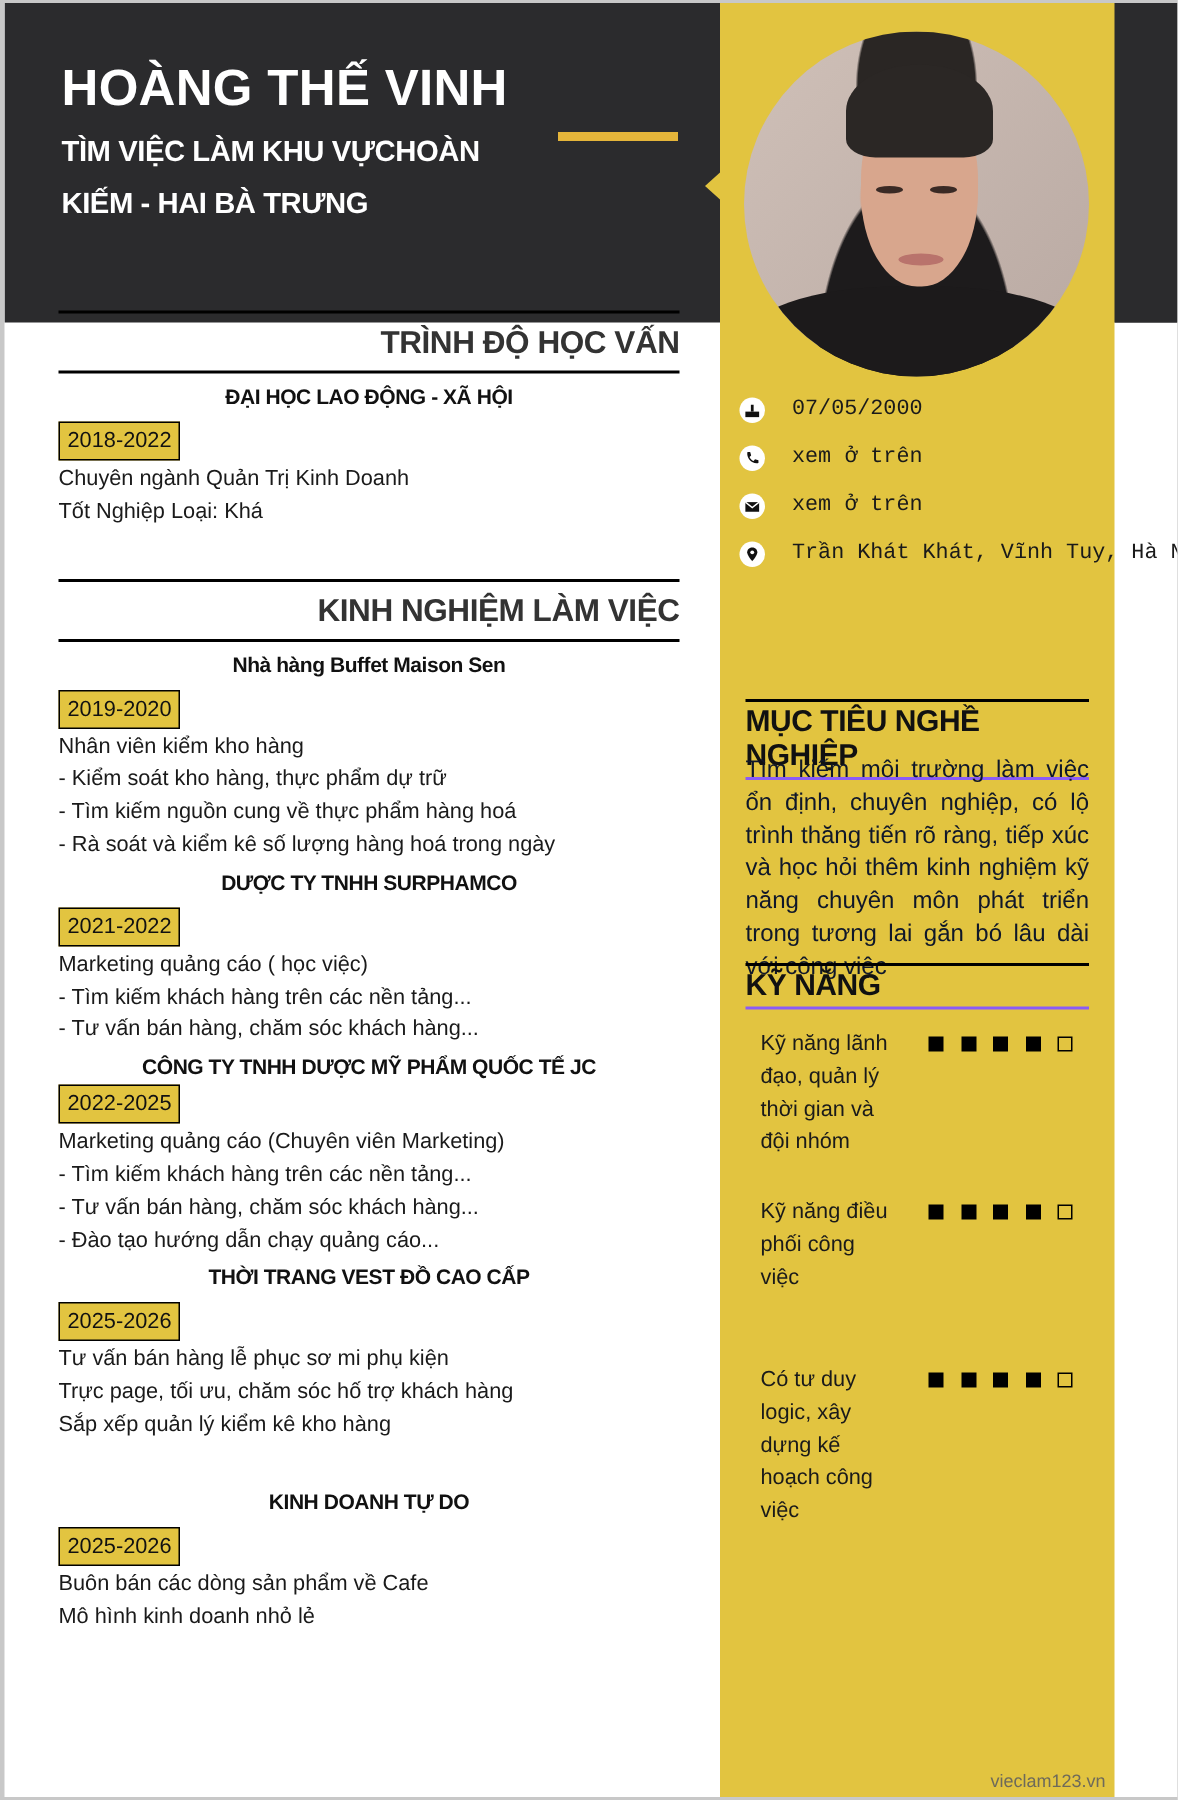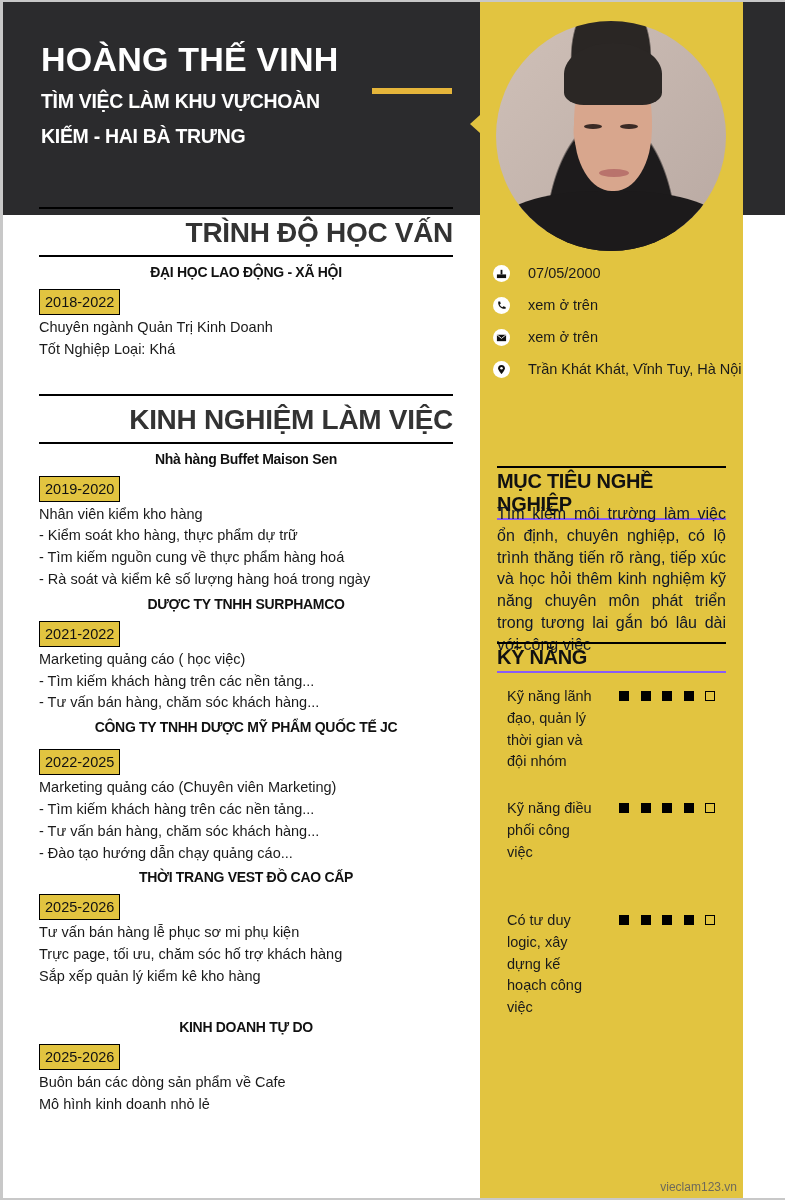--- a/index.html
+++ b/index.html
@@ -25,37 +25,37 @@
   .avatar .face { position: absolute; left: 78px; top: 40px; width: 78px; height: 130px; border-radius: 45% 45% 48% 48%; background: #d8a68d; }
   .avatar .hair { position: absolute; left: 68px; top: 22px; width: 98px; height: 62px; border-radius: 50% 50% 20% 20%; background: #2b2725; }
   .avatar .eye { position: absolute; top: 103px; width: 18px; height: 5px; border-radius: 50%; background: #3a2a25; }
   .avatar .mouth { position: absolute; left: 103px; top: 148px; width: 30px; height: 8px; border-radius: 50%; background: #b9736c; }
   .avatar .shirt { position: absolute; left: 0; top: 170px; width: 230px; height: 80px; background: #1c1a1b; border-radius: 45% 45% 0 0; }
 
   .contacts { position: absolute; left: 13px; top: 255px; }
   .contact { display: flex; align-items: center; height: 32px; }
   .contact .ic { width: 17px; height: 17px; border-radius: 50%; background: #fff; display: flex; align-items: center; justify-content: center; margin-right: 18px; }
   .contact .ic svg { width: 11px; height: 11px; }
-  .contact .txt { font-size: 14.5px; color: #1a1a1a; white-space: nowrap; }
+  .contact .txt { font-size: 14.5px; color: #1a1a1a; white-space: nowrap; font-family: Liberation Mono, monospace; }
 
   .side-heading { position: absolute; left: 17px; width: 229px; font-size: 20px; font-weight: bold; color: #111; border-top: 2px solid #000; border-bottom: 2px solid #8b5cf6; padding: 2px 0 2px 0; letter-spacing: -0.3px; }
   .objective { position: absolute; left: 17px; top: 501px; width: 229px; font-size: 16px; line-height: 21.8px; text-align: justify; text-align-last: left; color: #0f172a; }
 
   .skill { position: absolute; left: 27px; width: 220px; display: flex; }
   .skill .label { width: 90px; font-size: 14.5px; line-height: 21.8px; color: #1a1a1a; }
   .skill .dots { display: flex; margin-left: 22px; margin-top: 5px; }
   .skill .dot { width: 10px; height: 10px; background: #000; margin-right: 11.5px; }
   .skill .dot.empty { background: transparent; border: 1.5px solid #000; }
   .watermark { position: absolute; right: 6px; bottom: 4px; font-size: 12px; color: #6e6a5a; }
 
   .right-strip { position: absolute; left: 740px; top: 0; width: 42px; height: 213px; background: #2b2b2d; }
 
   
   .main { position: absolute; left: 36px; top: 213px; width: 414px; }
-  .sec-title { text-align: right; font-size: 28px; font-weight: bold; color: #333; letter-spacing: -0.3px; padding-bottom: 6px; border-bottom: 2px solid #000; }
+  .sec-title { text-align: right; font-size: 21px; font-weight: bold; color: #333; letter-spacing: -0.3px; padding-bottom: 6px; border-bottom: 2px solid #000; }
   .sec-top-line { height: 2px; background: #000; }
   .org { text-align: center; font-size: 14px; font-weight: bold; color: #111; letter-spacing: -0.3px; }
   .year { display: inline-block; background: #e2c440; border: 1px solid #000; font-size: 14.5px; padding: 3px 5px; line-height: 18px; color: #111; }
   .line { font-size: 14.5px; line-height: 21.8px; color: #1a1a1a; white-space: nowrap; }
 </style>
 </head>
 <body>
 
 <div class="page">
 
@@ -190,21 +190,21 @@
         <div style="margin-top:9px"><span class="year">2021-2022</span></div>
         <div style="margin-top:2px">
           <div class="line">Marketing quảng cáo ( học việc)</div>
           <div class="line">- Tìm kiếm khách hàng trên các nền tảng...</div>
           <div class="line">- Tư vấn bán hàng, chăm sóc khách hàng...</div>
         </div>
       </div>
 
       <div>
         <div class="org" style="margin-top:5px">CÔNG TY TNHH DƯỢC MỸ PHẨM QUỐC TẾ JC</div>
-        <div style="margin-top:14px"><span class="year">2022-2025</span></div>
+        <div style="margin-top:4px"><span class="year">2022-2025</span></div>
         <div style="margin-top:2px">
           <div class="line">Marketing quảng cáo (Chuyên viên Marketing)</div>
           <div class="line">- Tìm kiếm khách hàng trên các nền tảng...</div>
           <div class="line">- Tư vấn bán hàng, chăm sóc khách hàng...</div>
           <div class="line">- Đào tạo hướng dẫn chạy quảng cáo...</div>
         </div>
       </div>
 
       <div>
         <div class="org" style="margin-top:5px">THỜI TRANG VEST ĐỒ CAO CẤP</div>

